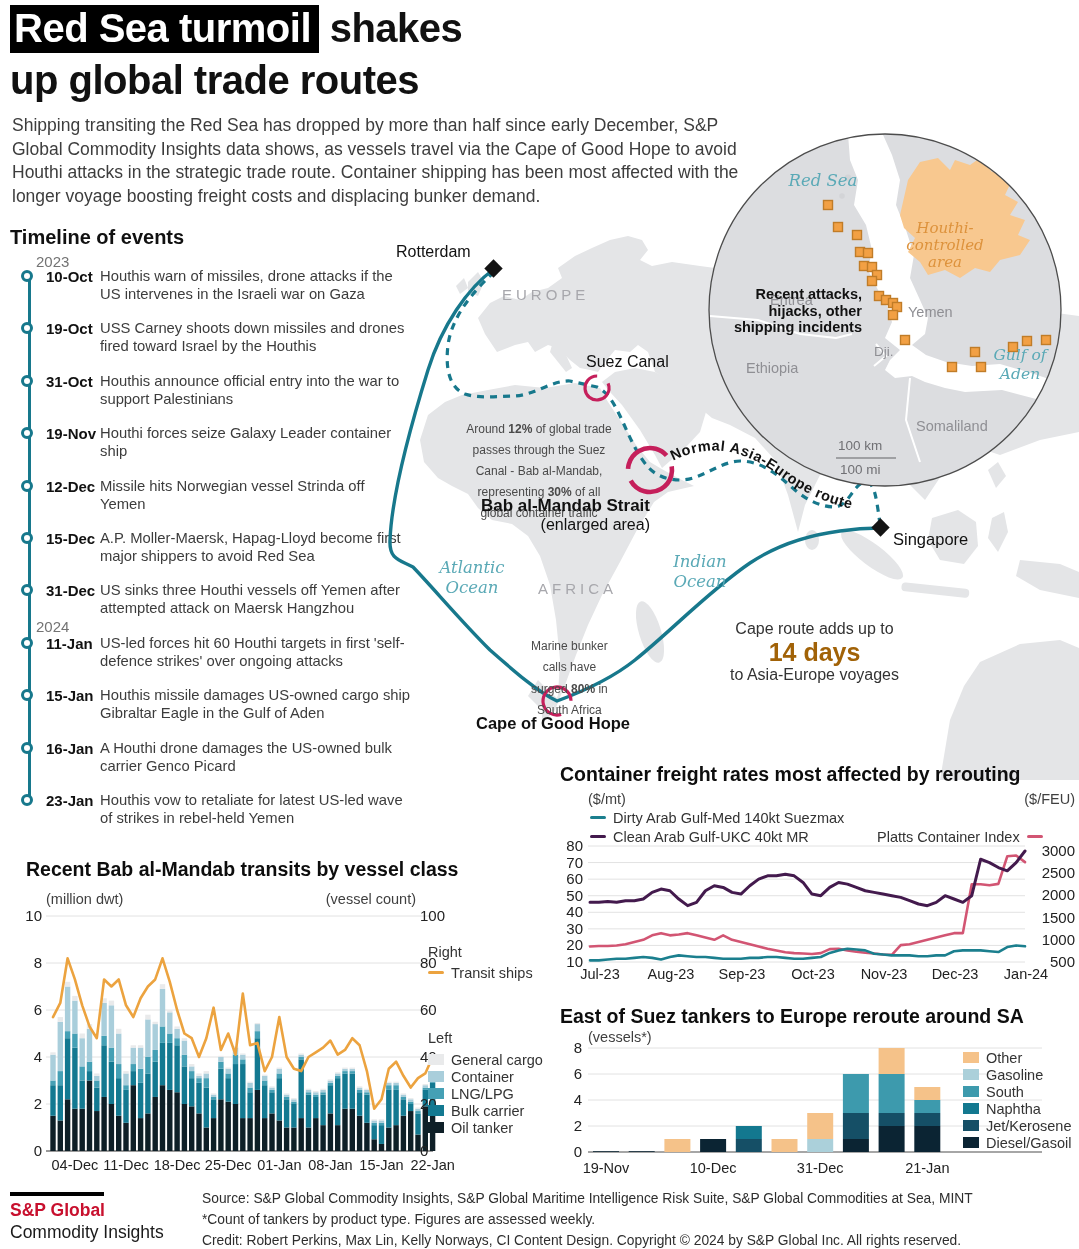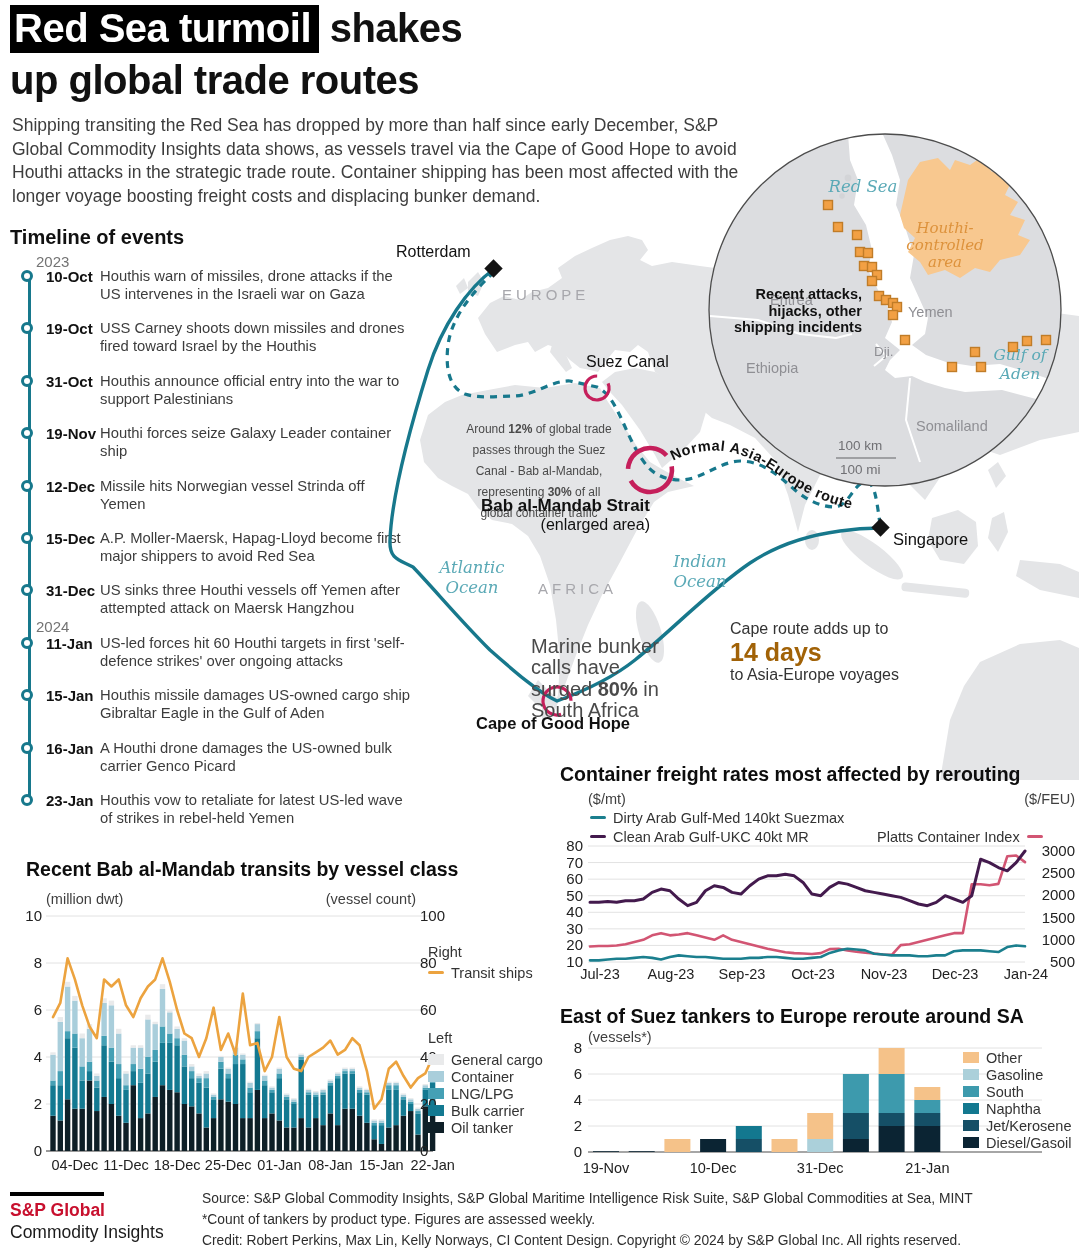--- a/index.html
+++ b/index.html
@@ -17,28 +17,28 @@
   .tl-year{position:absolute;left:26px;font-size:15px;color:#737373;}
   #tl-line{position:absolute;left:18px;width:3px;background:#17788c;}
   .tl-item{position:absolute;left:0;width:400px;}
   .tl-dot{position:absolute;left:11px;top:2px;width:12px;height:12px;border:3px solid #17788c;
           border-radius:50%;background:#fff;}
   .tl-date{position:absolute;left:36px;top:0;width:52px;font-weight:700;font-size:15px;color:#111;}
   .tl-text{position:absolute;left:90px;top:0;width:312px;font-size:14.8px;line-height:17.6px;color:#3c3c3c;}
   
   #map{left:380px;top:120px;width:699px;height:660px;}
   #map svg{position:absolute;left:0;top:0;}
-  .maplabel{position:absolute;font-size:16px;color:#111;}
+  .maplabel{position:absolute;font-size:16px;color:#111;text-align:center;}
   .region{color:#a7a7ac;letter-spacing:4px;font-size:15px;}
   .ocean{font-family:"DejaVu Serif",serif;font-style:italic;color:#5aa9b6;font-size:16.5px;
          text-align:center;line-height:20px;}
   .bold-label{font-weight:700;}
   .pre{white-space:pre-line;}
   #suez-note{text-align:center;color:#4a4a4a;font-size:12px;line-height:21px;}
-  #bunker-note{color:#4a4a4a;font-size:20px;line-height:21.5px;}
+  #bunker-note{color:#4a4a4a;font-size:12px;line-height:21.5px;}
   #cape-note{font-size:16px;color:#333;}
   #cape-note .big{font-size:25px;font-weight:700;color:#a16207;line-height:28px;}
   .inset-country{color:#8f8f94;font-size:14.5px;}
   #attacks-label{font-weight:700;font-size:14.5px;line-height:16.5px;text-align:right;color:#111;}
   #houthi-label{font-family:"DejaVu Serif",serif;font-style:italic;color:#dd923c;font-size:15px;
                 line-height:17px;text-align:center;}
   .scale-label{color:#707074;font-size:13.5px;}
   
   .chart{position:absolute;}
   .chart-title{font-size:19.5px;font-weight:700;color:#0d0d0d;}
@@ -257,21 +257,21 @@
 South Africa</span>
     </div>
     <div class="maplabel bold-label" style="left:96px;top:594px;width:164px;text-align:left;font-size:16.5px;">Cape of Good Hope</div>
     <div class="maplabel" id="cape-note" style="left:350px;top:500px;">
       <div>Cape route adds up to</div>
       <div class="big">14 days</div>
       <div>to Asia-Europe voyages</div>
     </div>
     <div class="maplabel" style="left:513px;top:410px;font-size:16.5px;">Singapore</div>
 
-    <div class="maplabel ocean pre" style="left:408px;top:57px;width:70px;margin-left:40px;">Red Sea</div>
+    <div class="maplabel ocean pre" style="left:408px;top:51px;width:70px;">Red Sea</div>
     <div class="maplabel pre" id="houthi-label" style="left:520px;top:100px;width:90px;">Houthi-
 controlled
 area</div>
     <div class="maplabel inset-country" style="left:390px;top:172px;">Eritrea</div>
     <div class="maplabel pre" id="attacks-label" style="left:340px;top:166px;width:142px;">Recent attacks,
 hijacks, other
 shipping incidents</div>
     <div class="maplabel inset-country" style="left:528px;top:184px;">Yemen</div>
     <div class="maplabel inset-country" style="left:494px;top:224px;font-size:13.5px;">Dji.</div>
     <div class="maplabel inset-country" style="left:366px;top:240px;">Ethiopia</div>

